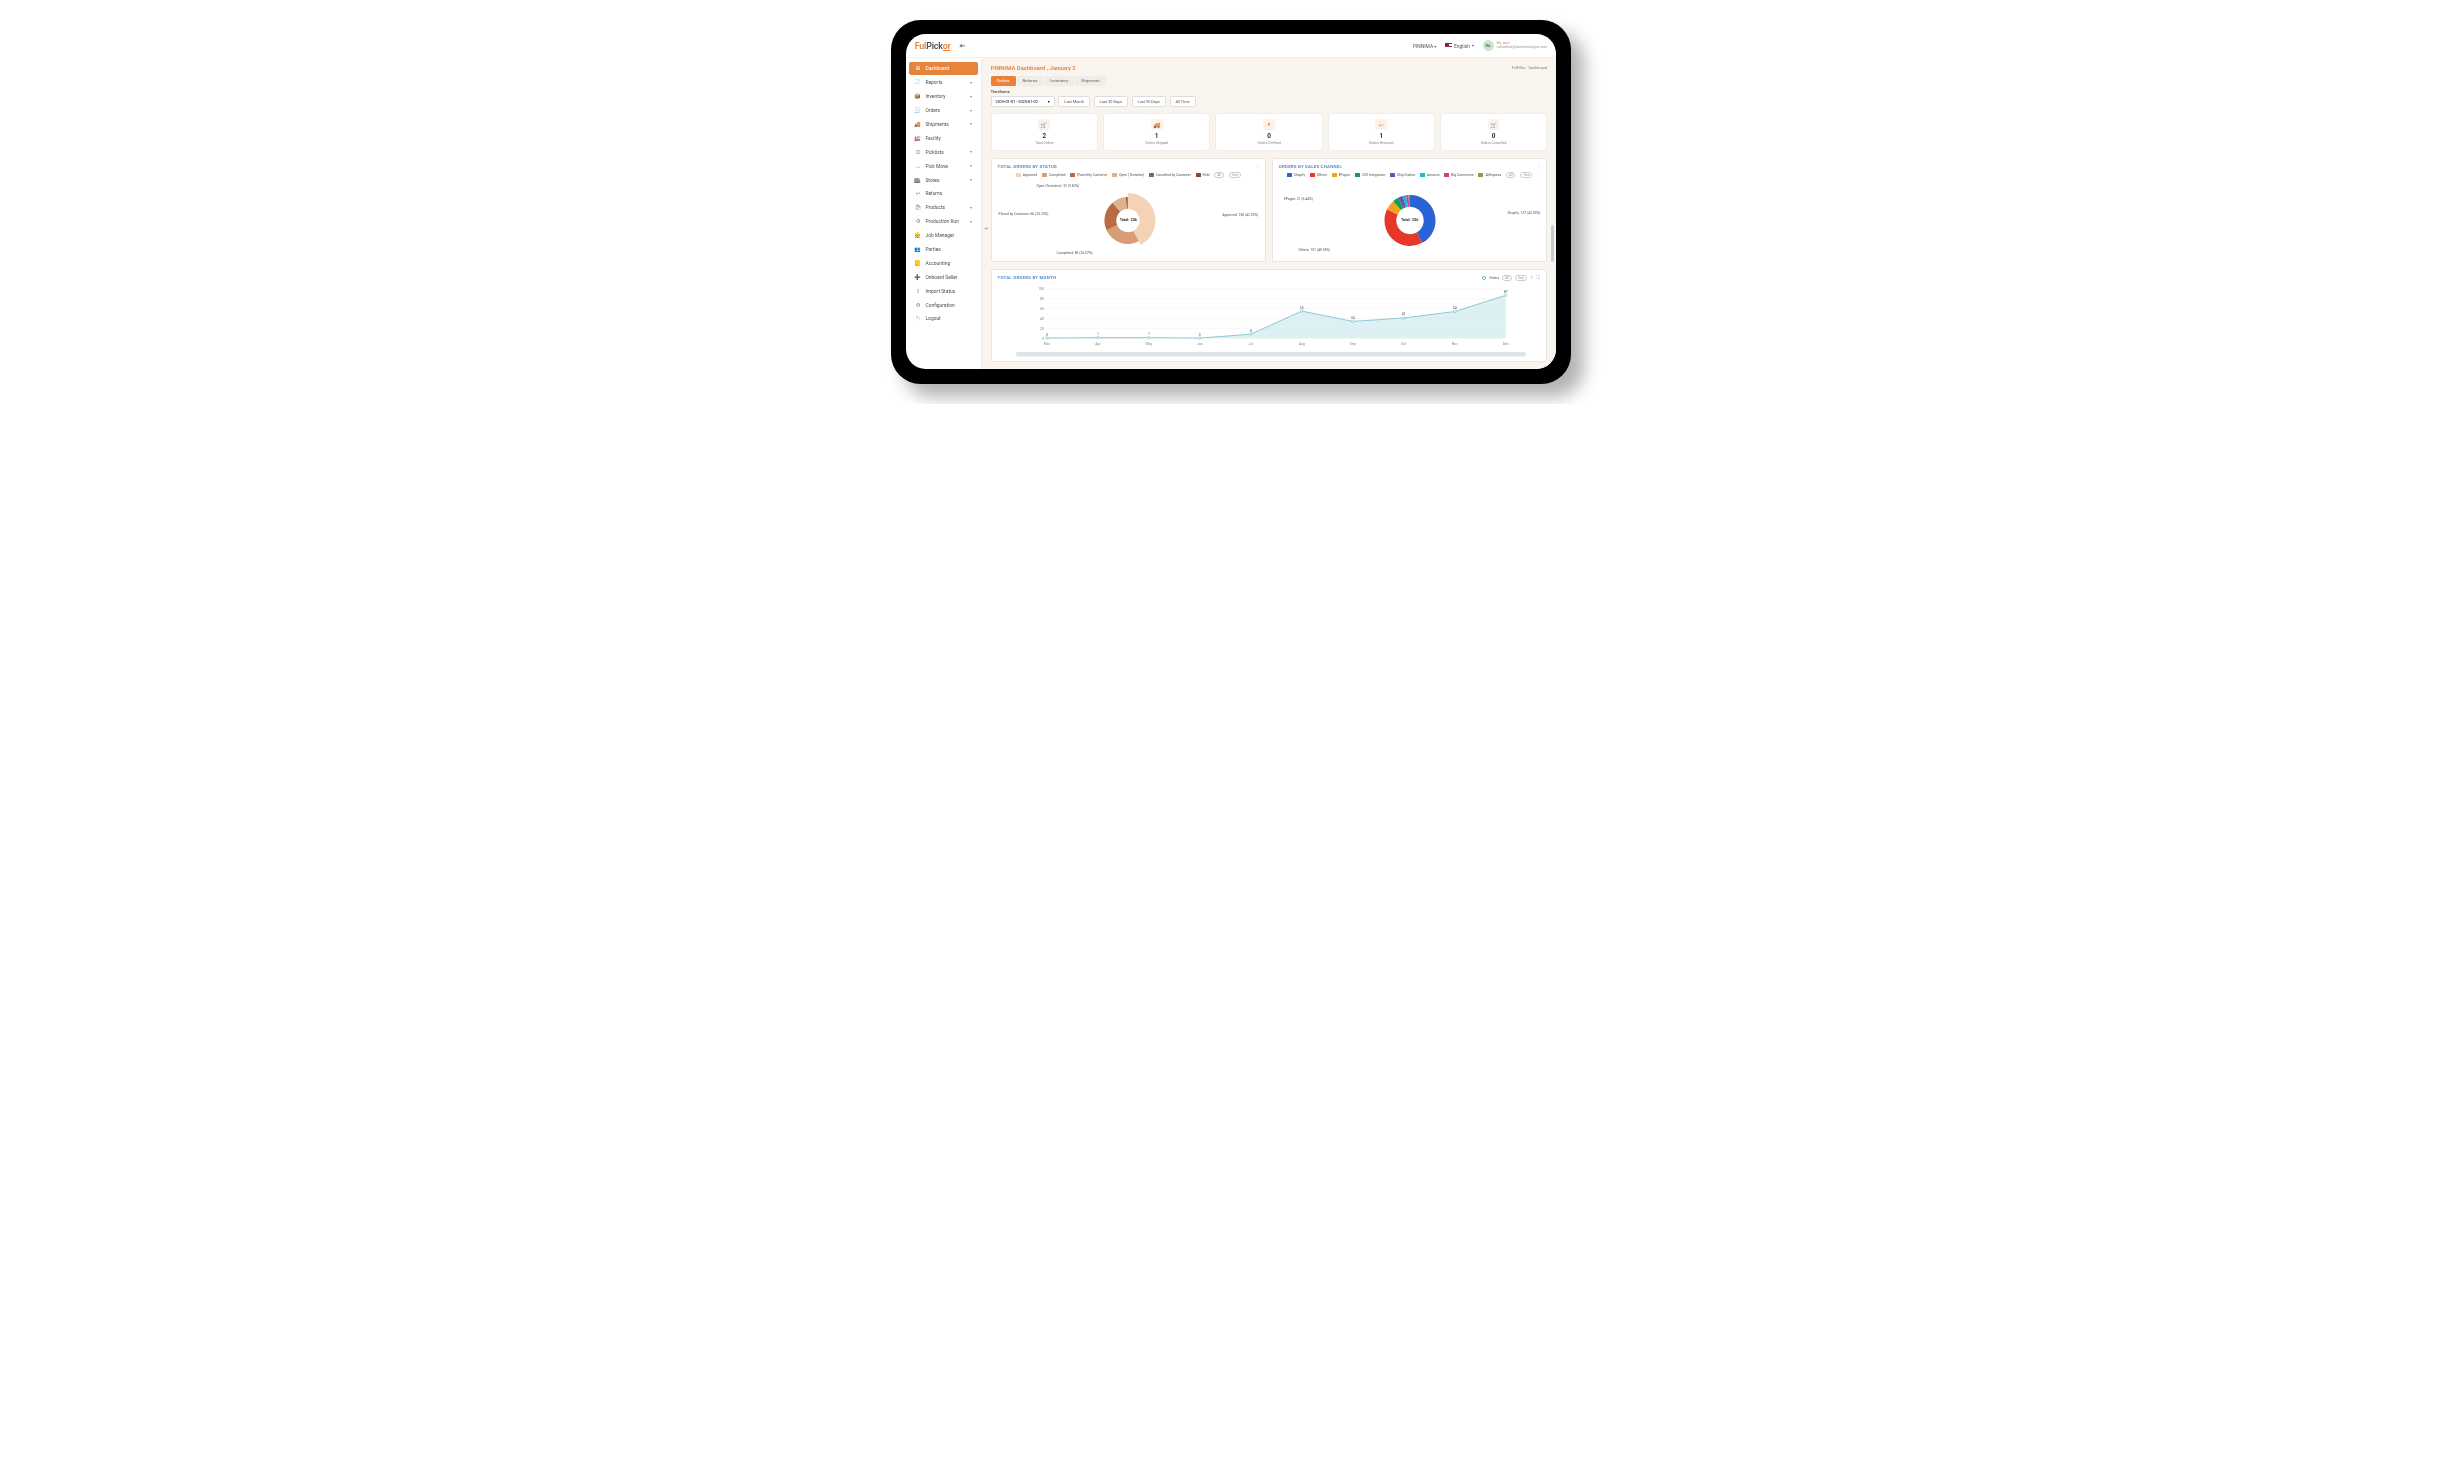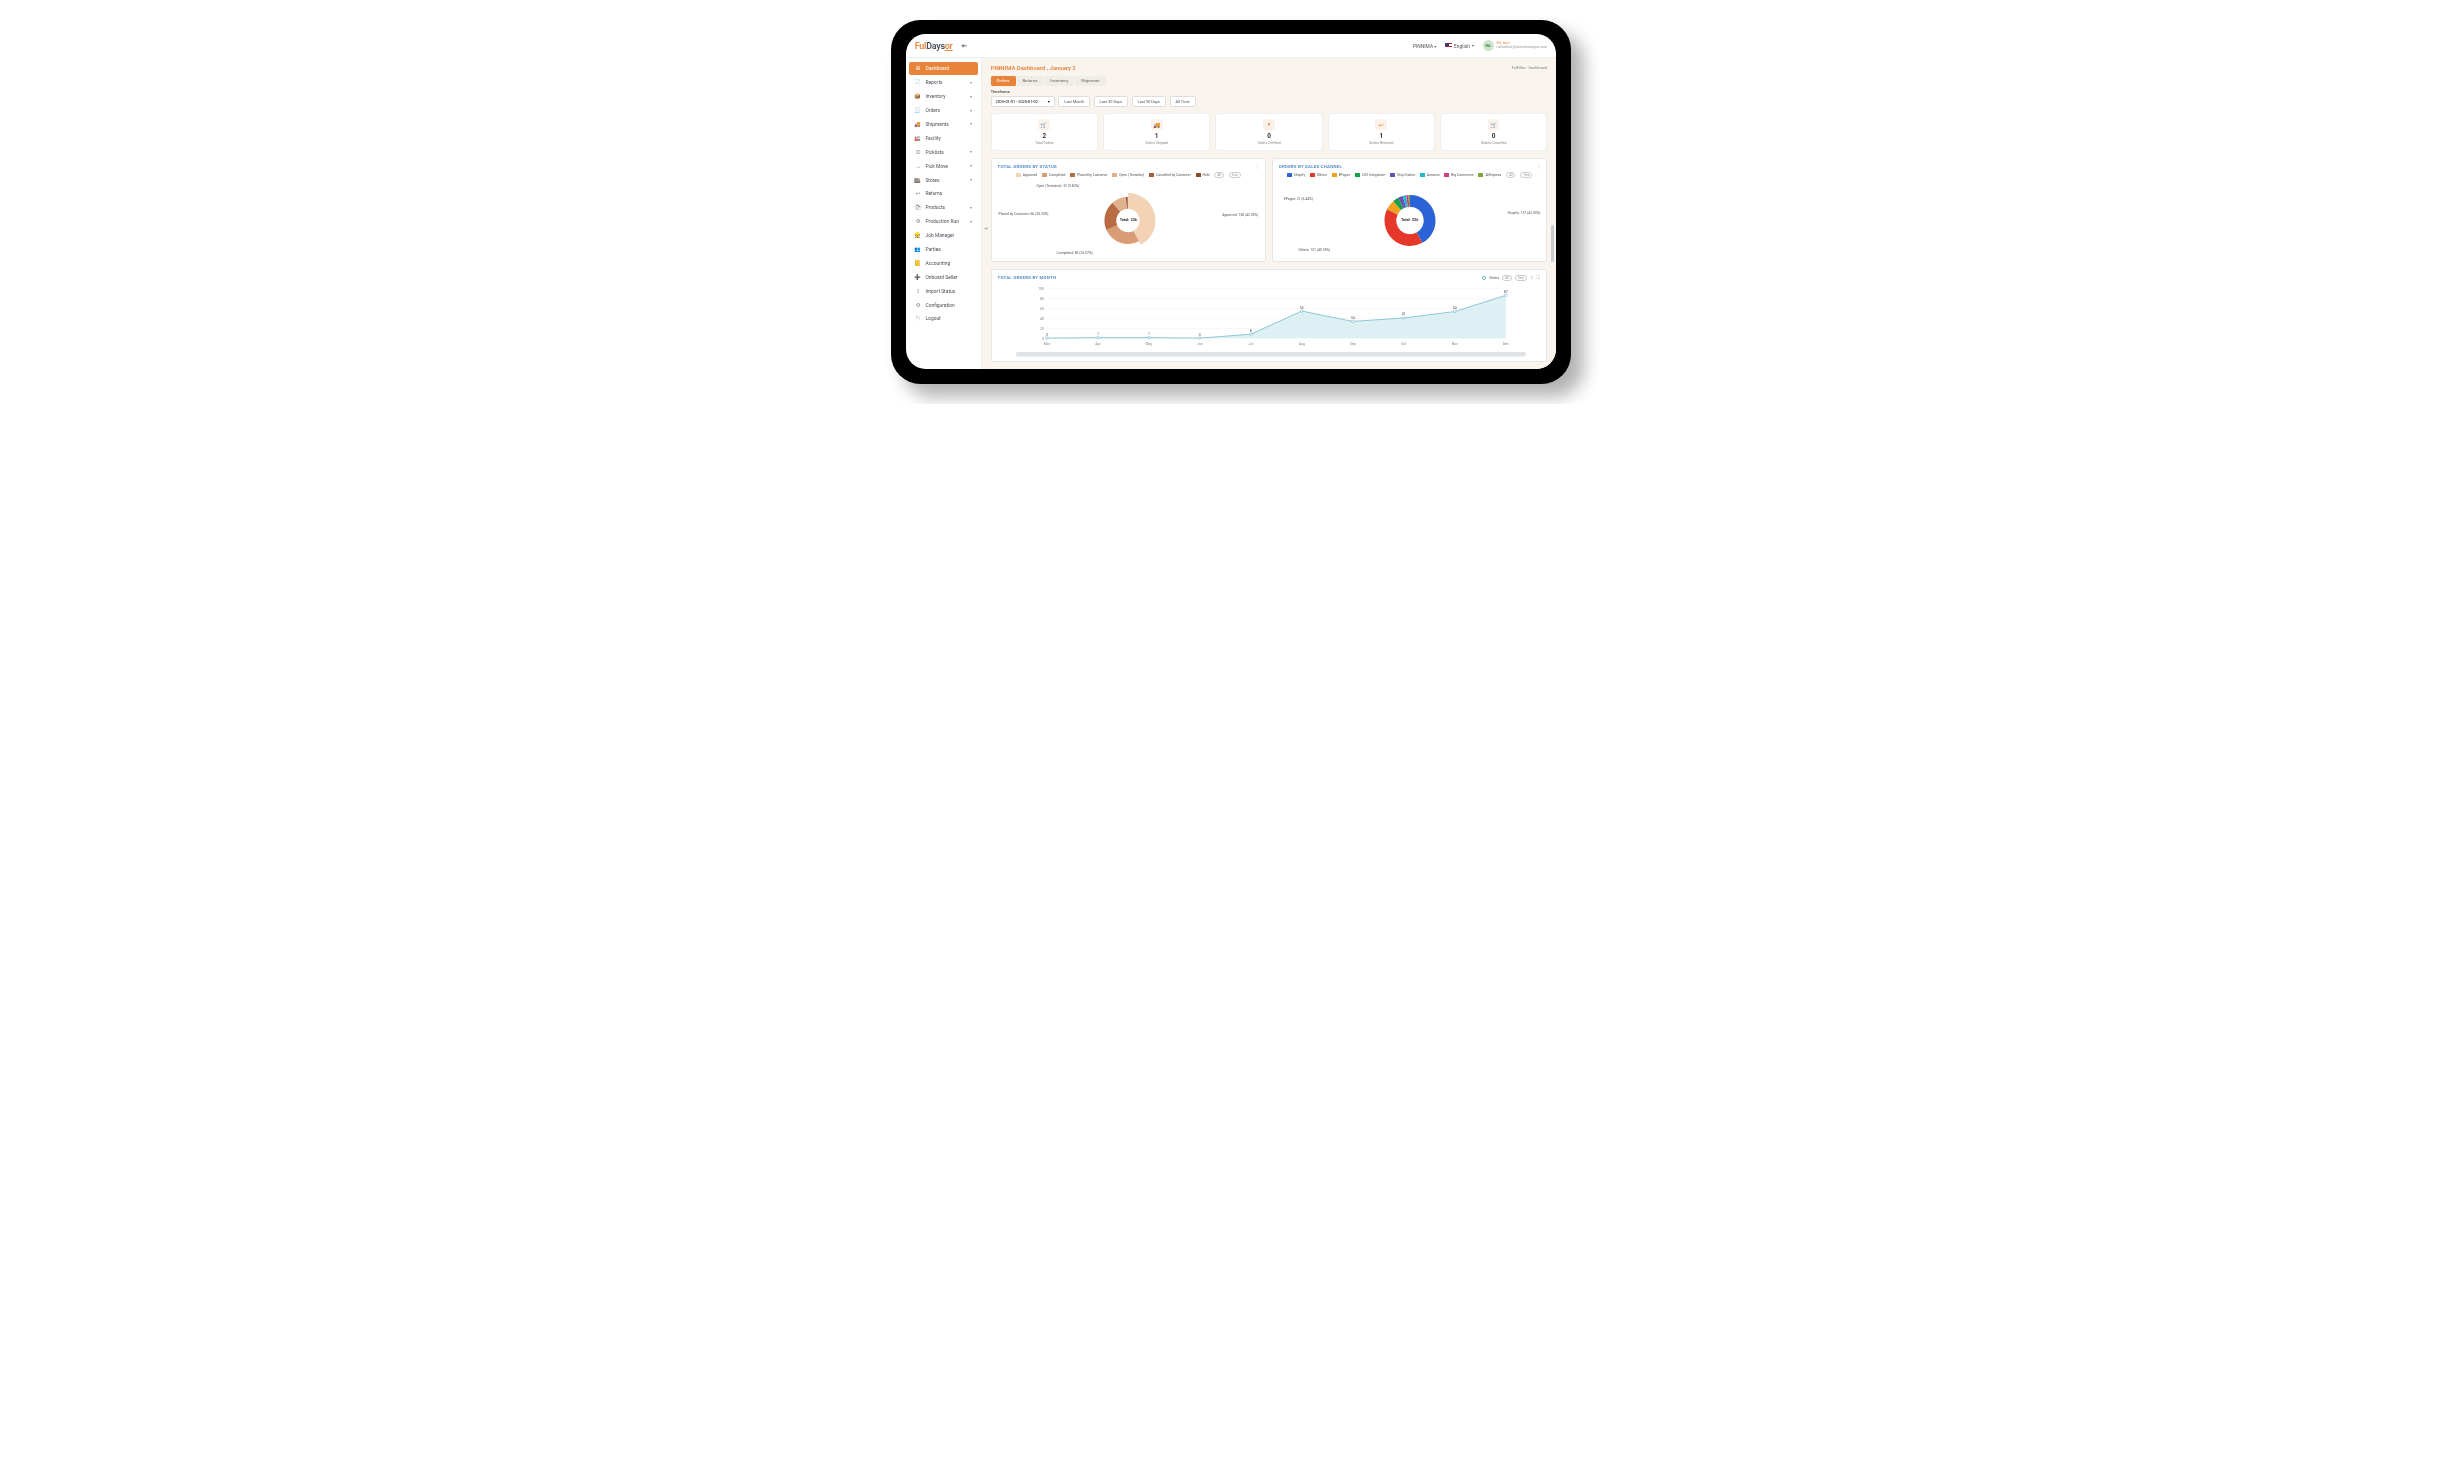--- a/index.html
+++ b/index.html
@@ -86,21 +86,21 @@
   .main-scrollbar-thumb { width:100%; height:30%; background:#c9cdd1; border-radius:1.5px; }
 </style>
 </head>
 <body>
 
 <div class="device-frame">
  <div class="screen">
 
   <div class="topbar">
     <div class="logo">
-      <span class="f1">Ful</span><span class="f2">Days</span><span class="f3">or</span>
+      <span class="f1">Ful</span><span class="f2">Pick</span><span class="f3">or</span>
     </div>
     <div class="hamburger">⇤</div>
     <div class="topbar-right">
       <div><span>PINNIMA</span> <span class="chev">▾</span></div>
       <div class="lang">
         <span class="flag"></span>
         <span>English</span>
         <span class="chev">▾</span>
       </div>
       <div class="user">

